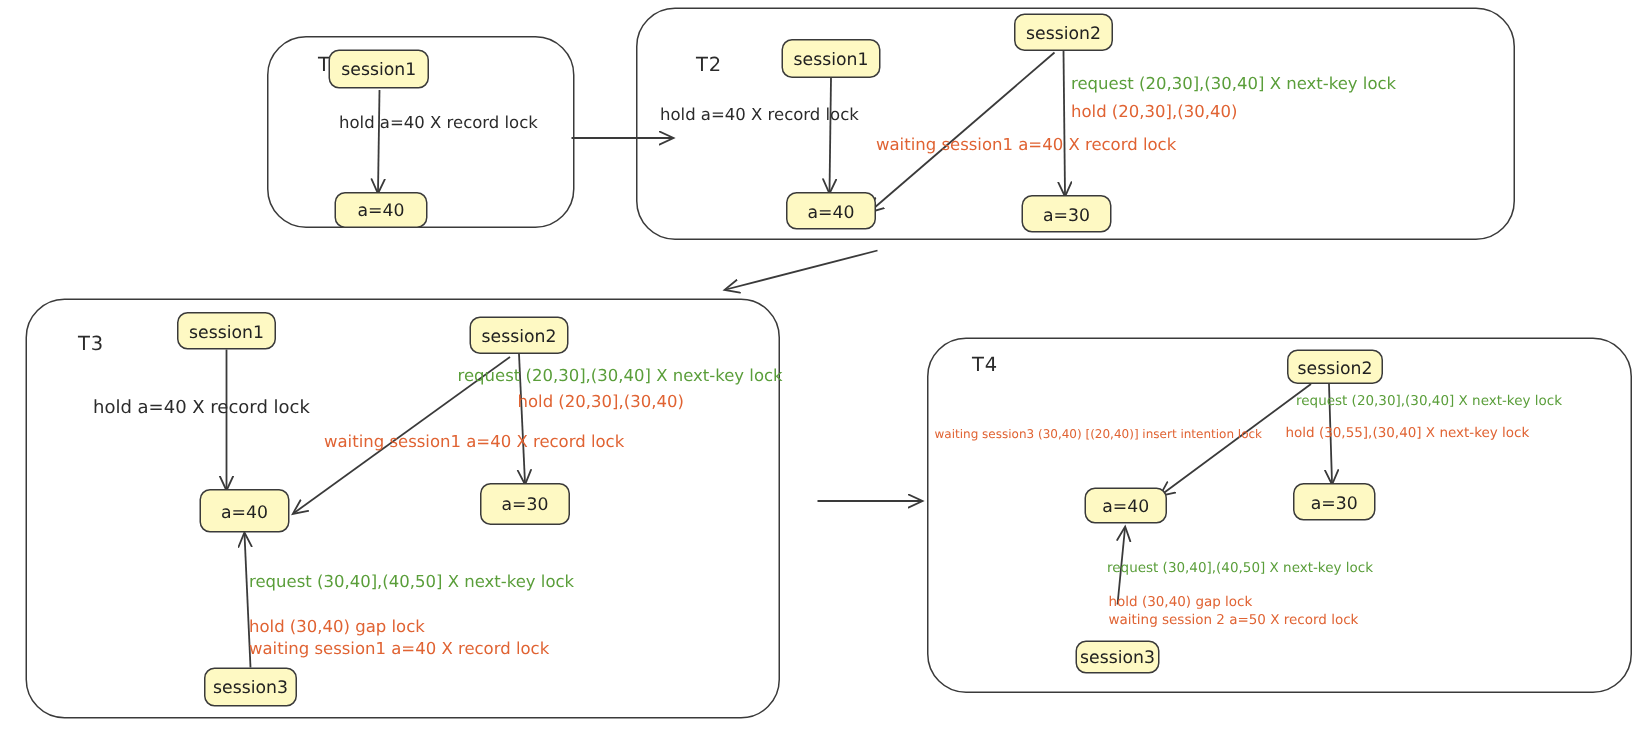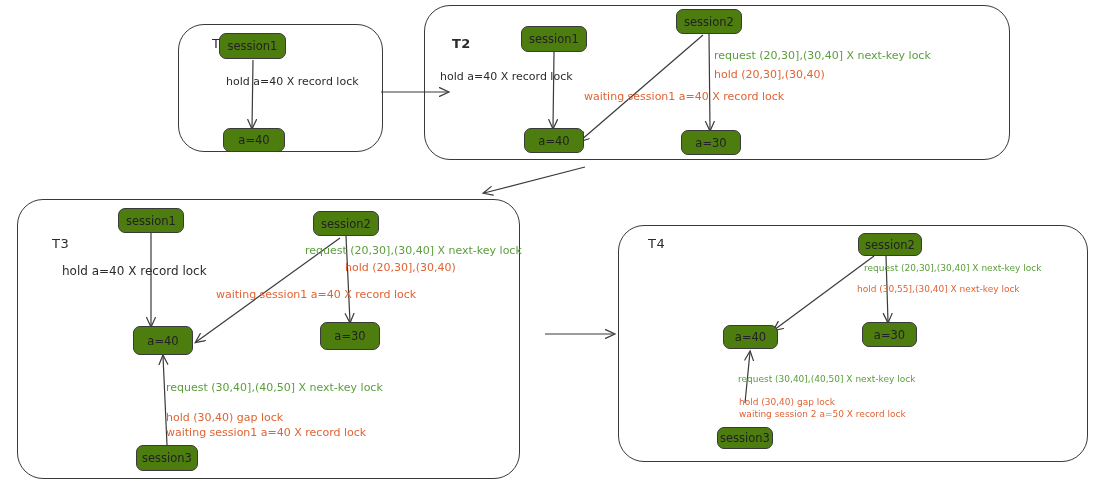--- a/index.html
+++ b/index.html
@@ -33,21 +33,21 @@
   .panel-label {
     position: absolute;
     color: #2b2b2b;
     font-size: 13px;
     letter-spacing: 0.5px;
   }
   .node {
     position: absolute;
     border: 1.2px solid #3a3a3a;
     border-radius: 7px;
-    background: #4d7c0f;
+    background: #fef9c3;
     color: #222222;
     display: flex;
     align-items: center;
     justify-content: center;
     box-sizing: border-box;
     font-size: 11.5px;
     z-index: 4;
     white-space: nowrap;
     text-align: center;
   }
@@ -106,50 +106,51 @@
     <path d="M745,403 L750,352" fill="none" stroke="#3a3a3a" stroke-width="1.2" marker-end="url(#ah)"></path>
   </svg>
 
   <div class="panel" style="left:178px; top:24px; width:205px; height:128px;"></div>
   <div class="panel-label" style="left:212px; top:36px;">T1</div>
   <div class="node" style="left:219px; top:33px; width:67px; height:26px;">session1</div>
   <div class="node" style="left:223px; top:128px; width:62px; height:24px;">a=40</div>
   <div class="lbl black s11" style="left:226px; top:75px;">hold a=40 X record lock</div>
 
   <div class="panel" style="left:424px; top:5px; width:586px; height:155px;"></div>
-  <div class="panel-label" style="left:452px; top:36px;font-weight:bold;">T2</div>
+  <div class="panel-label" style="left:464px; top:36px;">T2</div>
   <div class="node" style="left:521px; top:26px; width:66px; height:26px;">session1</div>
   <div class="node" style="left:676px; top:9px; width:66px; height:25px;">session2</div>
   <div class="node" style="left:524px; top:128px; width:60px; height:25px;">a=40</div>
   <div class="node" style="left:681px; top:130px; width:60px; height:25px;">a=30</div>
   <div class="lbl black s11" style="left:440px; top:70px;">hold a=40 X record lock</div>
   <div class="lbl green s11" style="left:714px; top:49px;">request (20,30],(30,40] X next-key lock</div>
   <div class="lbl red s11" style="left:714px; top:68px;">hold (20,30],(30,40)</div>
   <div class="lbl red s11" style="left:584px; top:90px;">waiting session1 a=40 X record lock</div>
 
   <div class="panel" style="left:17px; top:199px; width:503px; height:280px;"></div>
-  <div class="panel-label" style="left:52px; top:236px;">T3</div>
+  <div class="panel-label" style="left:52px; top:222px;">T3</div>
   <div class="node" style="left:118px; top:208px; width:66px; height:25px;">session1</div>
   <div class="node" style="left:313px; top:211px; width:66px; height:25px;">session2</div>
   <div class="node" style="left:136px; top:445px; width:62px; height:26px;">session3</div>
   <div class="node" style="left:133px; top:326px; width:60px; height:29px;">a=40</div>
   <div class="node" style="left:320px; top:322px; width:60px; height:28px;">a=30</div>
   <div class="lbl black s12" style="left:62px; top:264px;">hold a=40 X record lock</div>
   <div class="lbl green s11" style="left:305px; top:244px;">request (20,30],(30,40] X next-key lock</div>
   <div class="lbl red s11" style="left:345px; top:261px;">hold (20,30],(30,40)</div>
   <div class="lbl red s11" style="left:216px; top:288px;">waiting session1 a=40 X record lock</div>
   <div class="lbl green s11" style="left:166px; top:381px;">request (30,40],(40,50] X next-key lock</div>
   <div class="lbl red s11" style="left:166px; top:411px;">hold (30,40) gap lock</div>
   <div class="lbl red s11" style="left:166px; top:426px;">waiting session1 a=40 X record lock</div>
 
   <div class="panel" style="left:618px; top:225px; width:470px; height:237px;"></div>
   <div class="panel-label" style="left:648px; top:236px;">T4</div>
   <div class="node" style="left:858px; top:233px; width:64px; height:23px;">session2</div>
   <div class="node" style="left:717px; top:427px; width:56px; height:22px;">session3</div>
   <div class="node" style="left:723px; top:325px; width:55px; height:24px;">a=40</div>
   <div class="node" style="left:862px; top:322px; width:55px; height:25px;">a=30</div>
+  <div class="lbl red s8" style="left:623px; top:285px;">waiting session3 (30,40) [(20,40)]  insert intention lock</div>
   <div class="lbl green s9" style="left:864px; top:263px;">request (20,30],(30,40] X next-key lock</div>
   <div class="lbl red s9" style="left:857px; top:284px;">hold (30,55],(30,40] X next-key lock</div>
   <div class="lbl green s9" style="left:738px; top:374px;">request (30,40],(40,50] X next-key lock</div>
   <div class="lbl red s9" style="left:739px; top:397px;">hold (30,40) gap lock</div>
   <div class="lbl red s9" style="left:739px; top:409px;">waiting session 2 a=50 X record lock</div>
 
 </div>
 
 </body></html>

